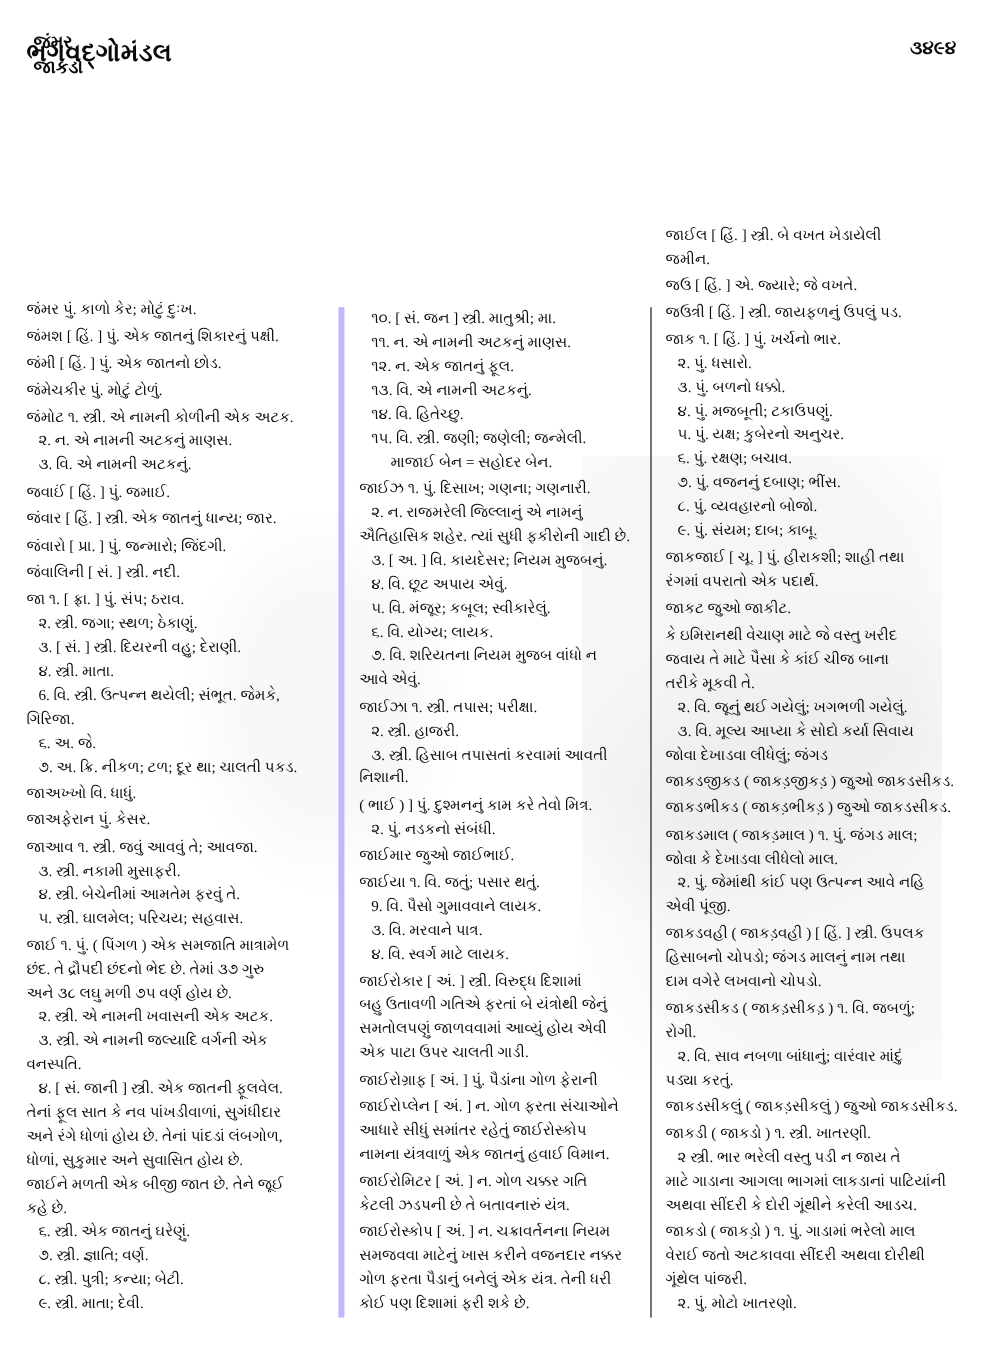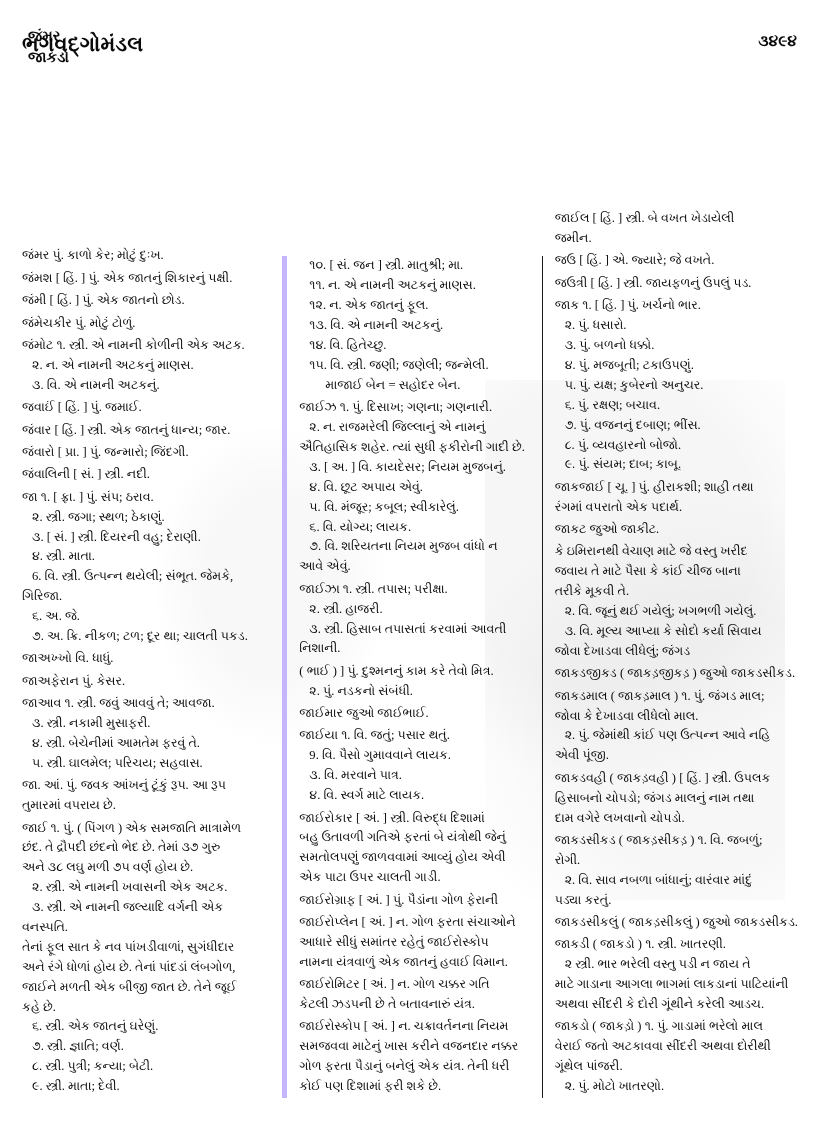--- a/index.html
+++ b/index.html
@@ -192,32 +192,30 @@
         <div class="entry">
           <p>જાઅફેરાન પું. કેસર.</p>
         </div>
         <div class="entry">
           <p>જાઆવ ૧. સ્ત્રી. જવું આવવું તે; આવજા.</p>
           <p class="sense">૩. સ્ત્રી. નકામી મુસાફરી.</p>
           <p class="sense">૪. સ્ત્રી. બેચેનીમાં આમતેમ ફરવું તે.</p>
           <p class="sense">૫. સ્ત્રી. ઘાલમેલ; પરિચય; સહવાસ.</p>
         </div>
         <div class="entry">
-          <p>જા. આં. પું. જવક આંખનું ટૂંકું રૂપ. આ રૂપ</p>
-          <p class="cont">તુમારમાં વપરાય છે.</p>
-        </div>
-        <div class="entry">
           <p>જાઈ ૧. પું. ( પિંગળ ) એક સમજાતિ માત્રામેળ</p>
           <p class="cont">છંદ. તે દ્રૌપદી છંદનો ભેદ છે. તેમાં ૩૭ ગુરુ</p>
           <p class="cont">અને ૩૮ લઘુ મળી ૭૫ વર્ણ હોય છે.</p>
           <p class="sense">૨. સ્ત્રી. એ નામની ખવાસની એક અટક.</p>
           <p class="sense">૩. સ્ત્રી. એ નામની જલ્યાદિ વર્ગની એક</p>
           <p class="cont">વનસ્પતિ.</p>
+          <p class="sense">૪. [ સં. જાની ] સ્ત્રી. એક જાતની ફૂલવેલ.</p>
           <p class="cont">તેનાં ફૂલ સાત કે નવ પાંખડીવાળાં, સુગંધીદાર</p>
           <p class="cont">અને રંગે ધોળાં હોય છે. તેનાં પાંદડાં લંબગોળ,</p>
+          <p class="cont">ધોળાં, સુકુમાર અને સુવાસિત હોય છે.</p>
           <p class="cont">જાઈને મળતી એક બીજી જાત છે. તેને જૂઈ</p>
           <p class="cont">કહે છે.</p>
           <p class="sense">૬. સ્ત્રી. એક જાતનું ઘરેણું.</p>
           <p class="sense">૭. સ્ત્રી. જ્ઞાતિ; વર્ણ.</p>
           <p class="sense">૮. સ્ત્રી. પુત્રી; કન્યા; બેટી.</p>
           <p class="sense">૯. સ્ત્રી. માતા; દેવી.</p>
         </div>
       </div>
     <div class="col col-2">
         <div class="entry">
@@ -318,20 +316,23 @@
           <p class="cont">જવાય તે માટે પૈસા કે કાંઈ ચીજ બાના</p>
           <p class="cont">તરીકે મૂકવી તે.</p>
           <p class="sense">૨. વિ. જૂનું થઈ ગયેલું; ખગભળી ગયેલું.</p>
           <p class="sense">૩. વિ. મૂલ્ય આપ્યા કે સોદો કર્યા સિવાય</p>
           <p class="cont">જોવા દેખાડવા લીધેલું; જંગડ</p>
         </div>
         <div class="entry">
           <p>જાકડજીકડ ( જાકડ઼જીકડ઼ ) જુઓ જાકડસીકડ.</p>
         </div>
         <div class="entry">
+          <p>જાકડભીકડ ( જાકડ઼ભીકડ઼ ) જુઓ જાકડસીકડ.</p>
+        </div>
+        <div class="entry">
           <p>જાકડમાલ ( જાકડ઼માલ ) ૧. પું. જંગડ માલ;</p>
           <p class="cont">જોવા કે દેખાડવા લીધેલો માલ.</p>
           <p class="sense">૨. પું. જેમાંથી કાંઈ પણ ઉત્પન્ન આવે નહિ</p>
           <p class="cont">એવી પૂંજી.</p>
         </div>
         <div class="entry">
           <p>જાકડવહી ( જાકડ઼વહી ) [ હિં. ] સ્ત્રી. ઉપલક</p>
           <p class="cont">હિસાબનો ચોપડો; જંગડ માલનું નામ તથા</p>
           <p class="cont">દામ વગેરે લખવાનો ચોપડો.</p>
         </div>

